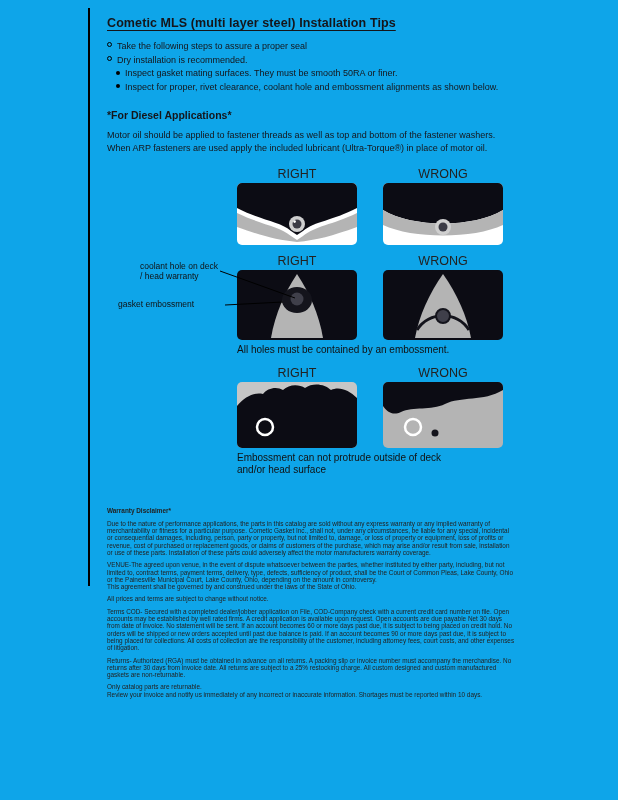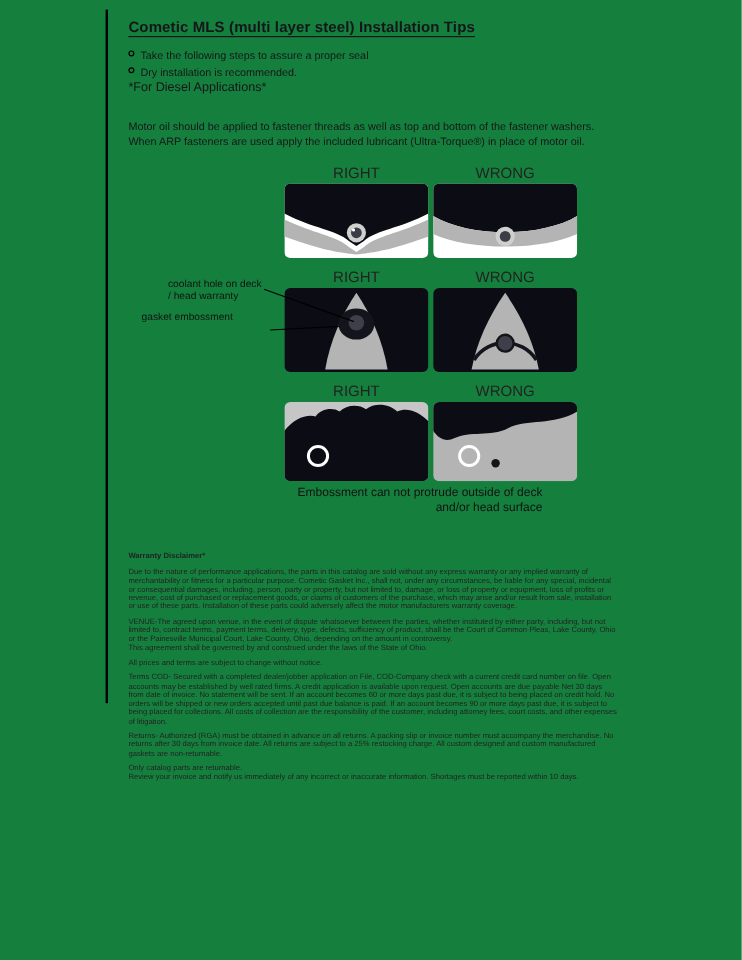--- a/index.html
+++ b/index.html
@@ -4,21 +4,21 @@
 <style>
   * { margin: 0; padding: 0; box-sizing: border-box; }
   html, body { background: #ffffff; }
   body {
     width: 618px; height: 800px;
     font-family: "Liberation Sans", sans-serif;
     color: #15151a;
     position: relative;
     overflow: hidden;
   }
-  .page { position: absolute; inset: 0; background: #15803d; }
+  .page { position: absolute; inset: 0; background: #0ea5e9; }
 
   .left-rule {
     position: absolute; left: 88px; top: 8px;
     width: 2px; height: 578px; background: #000;
   }
 
   .content { position: absolute; left: 107px; top: 16px; width: 412px; }
 
   .title {
     font-size: 12.5px; font-weight: bold;
@@ -32,40 +32,40 @@
     border: 1px solid #000; border-radius: 50%;
     margin-right: 5px; vertical-align: 2px;
   }
   ul.subtips { list-style: none; padding-left: 9px; font-size: 9px; line-height: 13.5px; }
   ul.subtips > li::before {
     content: ""; display: inline-block; width: 4px; height: 4px;
     background: #000; border-radius: 50%;
     margin-right: 5px; vertical-align: 1.5px;
   }
 
-  .diesel-heading { font-size: 10.5px; font-weight: normal; }
-  .para { font-size: 9px; line-height: 12.5px; margin-top: 20px; width: 404px; }
+  .diesel-heading { font-size: 10.5px; font-weight: bold; margin-top: 15px; }
+  .para { font-size: 9px; line-height: 12.5px; margin-top: 8px; width: 404px; }
   .note { font-size: 9px; line-height: 12.5px; margin-top: 11px; }
 
   .diagram-block { margin-top: 13px; margin-left: 130px; width: 252px; }
   .diag-row { position: relative; margin-bottom: 9px; }
-  .diag-pair { display: flex; gap: 4px; }
+  .diag-pair { display: flex; gap: 26px; }
   .diag-col { width: 120px; }
   .diag-label {
     font-size: 12.5px; text-align: center; margin-bottom: 2px; color: #222;
   }
   .diag-img { display: block; width: 120px; }
   .diag-caption { font-size: 10px; margin-top: 4px; line-height: 12.5px; color: #111; }
-  .caption-narrow { width: 215px; text-align: right; }
+  .caption-narrow { width: 215px; }
 
   .pointer-label {
     position: absolute; font-size: 8.5px; line-height: 9.5px; color: #111;
   }
   .pointer-label-1 { left: -97px; top: 8px; width: 80px; }
-  .pointer-label-2 { left: -119px; top: 36px; width: 104px; white-space: nowrap; }
+  .pointer-label-2 { left: -119px; top: 46px; width: 104px; white-space: nowrap; }
   .pointer-lines {
     position: absolute; left: -140px; top: 0; width: 210px; height: 80px;
     overflow: visible; pointer-events: none;
   }
 
   .disclaimer { margin-top: 30px; width: 408px; font-size: 6.4px; line-height: 7.3px; color: #222; }
   .disclaimer h3 { font-size: 6.4px; font-weight: bold; margin-bottom: 6px; }
   .disclaimer p { margin-bottom: 5px; white-space: pre-line; }
 </style>
 </head>
@@ -74,20 +74,24 @@
 <div class="page">
   <div class="left-rule"></div>
 
   <div class="content">
 
     <h1 class="title">Cometic MLS (multi layer steel) Installation Tips</h1>
 
     <ul class="tips">
       <li>Take the following steps to assure a proper seal</li>
       <li>Dry installation is recommended.</li>
+    </ul>
+    <ul class="subtips">
+      <li>Inspect gasket mating surfaces.  They must be smooth 50RA or finer.</li>
+      <li>Inspect for proper, rivet clearance, coolant hole and embossment alignments as shown below.</li>
     </ul>
 
     <h2 class="diesel-heading">*For Diesel Applications*</h2>
     <p class="para">Motor oil should be applied to fastener threads as well as top and bottom of the fastener washers. When ARP fasteners are used apply the included lubricant (Ultra-Torque®) in place of motor oil.</p>
 
     <div class="diagram-block">
 
       <div class="diag-row">
         <div class="diag-pair">
           <div class="diag-col">
@@ -134,20 +138,21 @@
           <div class="diag-col">
             <div class="diag-label">WRONG</div>
             <svg class="diag-img" viewBox="0 0 120 70">
               <rect x="0" y="0" width="120" height="70" rx="5" fill="#0c0c14"></rect>
               <path d="M60,4 C46,24 36,46 32,68 L88,68 C84,46 74,24 60,4 Z" fill="#b4b4b4"></path>
               <path d="M34,60 C46,41 74,41 86,60" fill="none" stroke="#14141c" stroke-width="3"></path>
               <circle cx="60" cy="46" r="7" fill="#3f3f4a" stroke="#14141c" stroke-width="2"></circle>
             </svg>
           </div>
         </div>
+        <div class="diag-caption">All holes must be contained by an embossment.</div>
       </div>
 
       <div class="diag-row">
         <div class="diag-pair">
           <div class="diag-col">
             <div class="diag-label">RIGHT</div>
             <svg class="diag-img" viewBox="0 0 120 66">
               <rect x="0" y="0" width="120" height="66" rx="5" fill="#c6c6c6"></rect>
               <path d="M0,24 C8,14 18,10 26,12 C30,6 40,4 46,8 C52,2 62,2 68,6 C76,0 88,2 94,8 C102,4 112,8 120,16 V61 A5,5 0 0 1 115,66 H5 A5,5 0 0 1 0,61 Z" fill="#0c0c14"></path>
               <circle cx="28" cy="45" r="8" fill="none" stroke="#ffffff" stroke-width="2.5"></circle>

